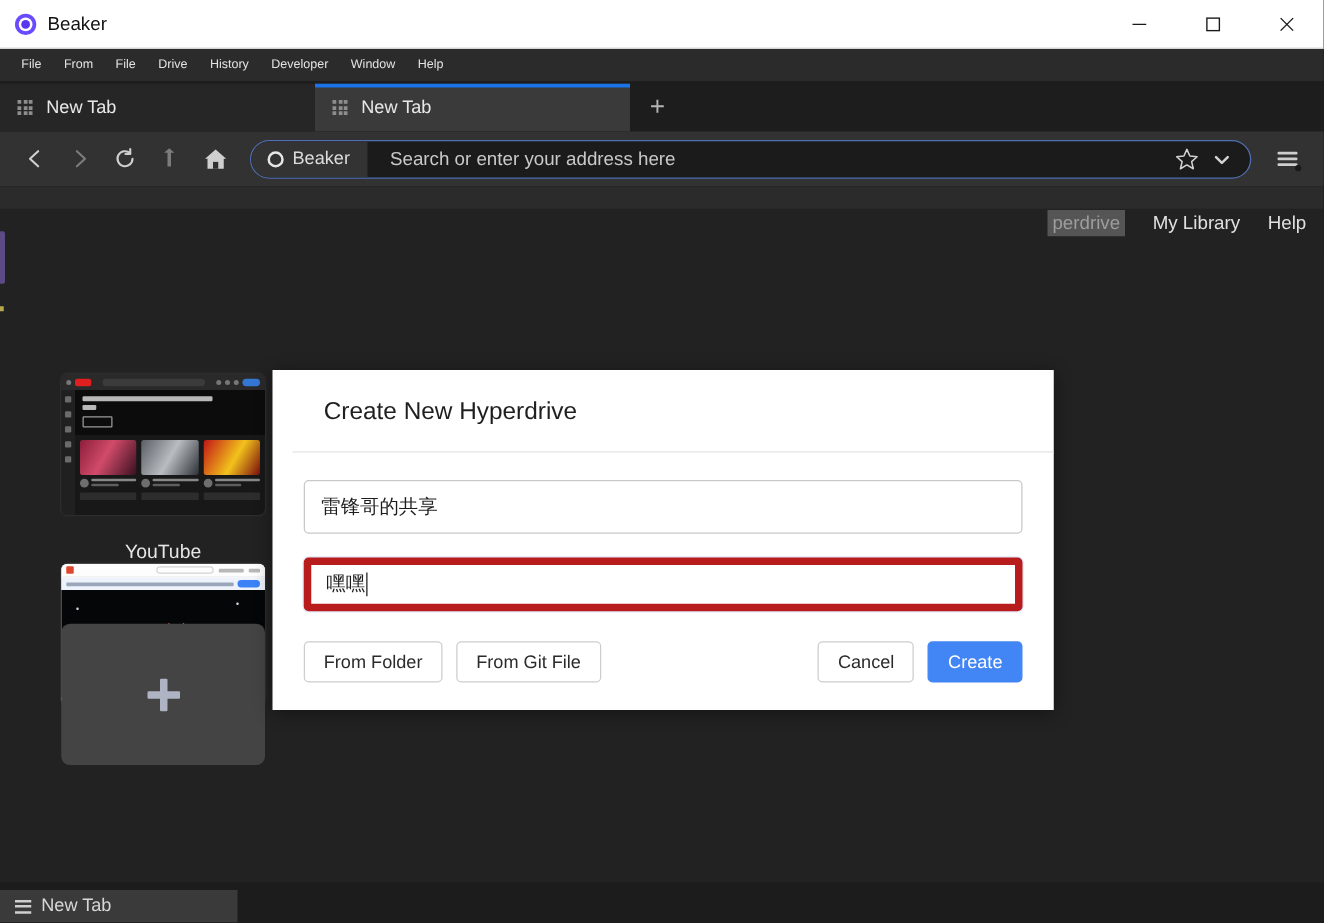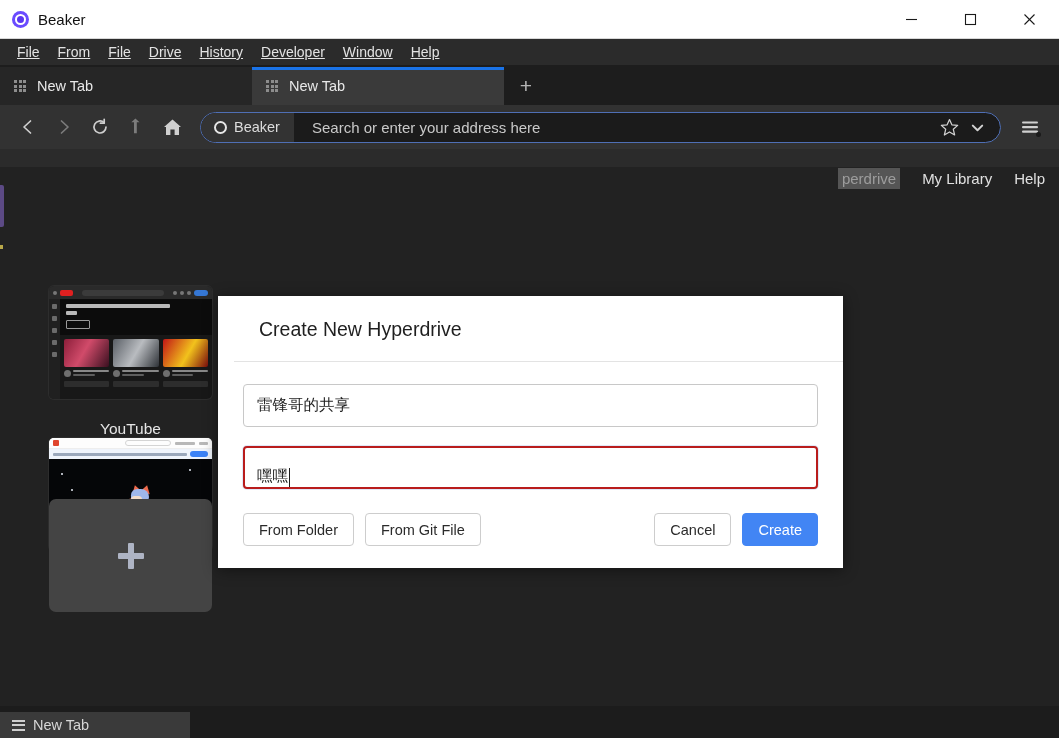--- a/index.html
+++ b/index.html
@@ -53,26 +53,25 @@
   
   .menubar {
     height: 26px;
     background: #2b2b2b;
     display: flex;
     align-items: center;
     padding-left: 8px;
     gap: 0px;
   }
   .menu-item {
-    font-size: 14px;
+    font-size: 10px;
     color: #e3e3e3;
     padding: 3px 9px;
     line-height: 1;
     white-space: nowrap;
-    text-decoration: underline;
   }
 
   
   .tabstrip {
     height: 40px;
     background: #1d1d1d;
     display: flex;
     align-items: flex-end;
     position: relative;
   }
@@ -211,21 +210,21 @@
   }
   .page-nav .nav-link { white-space: nowrap; }
   .page-nav .nav-link.highlight {
     background: #555555;
     color: #9d9d9d;
     padding: 2px 4px;
   }
 
   .tiles {
     position: absolute;
-    left: 0; top: 137px;
+    left: 0; top: 150px;
     width: 1059px;
     display: flex;
     flex-wrap: wrap;
     padding: 0 28px;
     gap: 0;
   }
   .tile {
     width: 205px;
     margin-right: 0;
     display: flex;
@@ -344,24 +343,23 @@
     border: 1px solid #c8c8c8;
     border-radius: 4px;
     padding: 0 13px;
     font-size: 15.5px;
     color: #1d1d1d;
     margin-bottom: 19px;
     position: relative;
     background: #fff;
   }
   .field-text.focused {
-    border: 2px solid #b91c1c;
+    border: 6px solid #b91c1c;
     box-shadow: 0 0 0 1px rgba(107,141,219,0.2);
     padding: 0 12px;
-    align-items: flex-end;
   }
   .field-text .caret {
     display: inline-block;
     width: 1px;
     height: 19px;
     background: #1d1d1d;
     margin-left: 1px;
   }
   .modal-footer {
     padding: 5px 25px 22px 25px;

